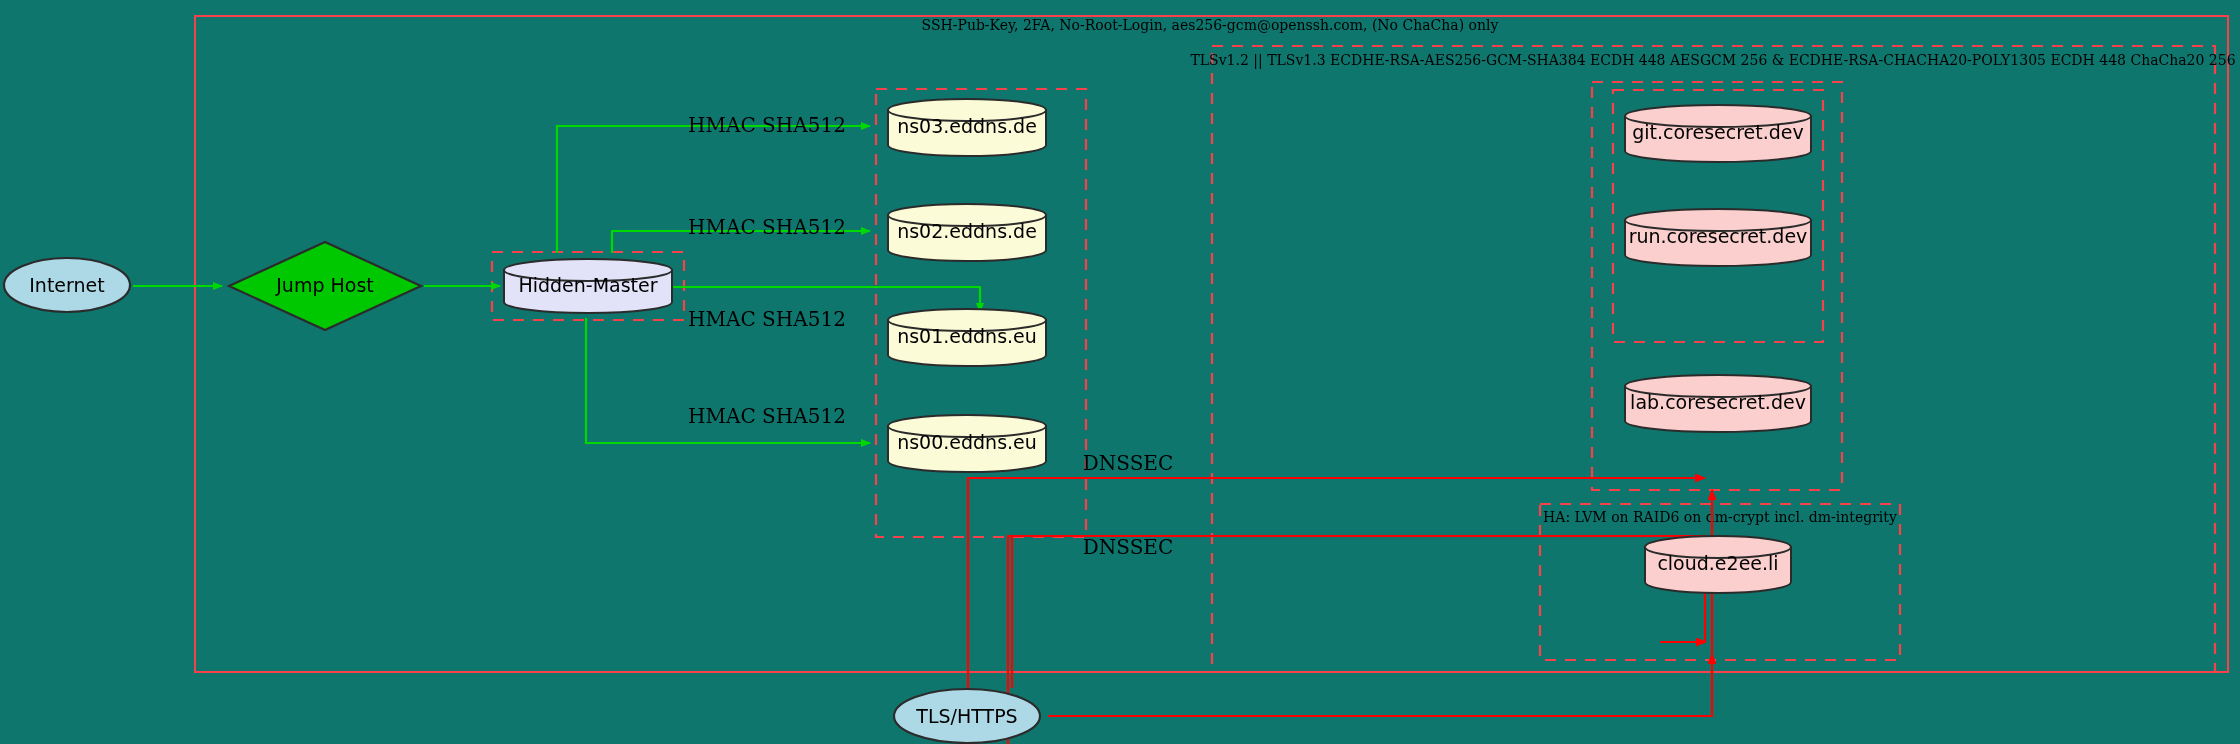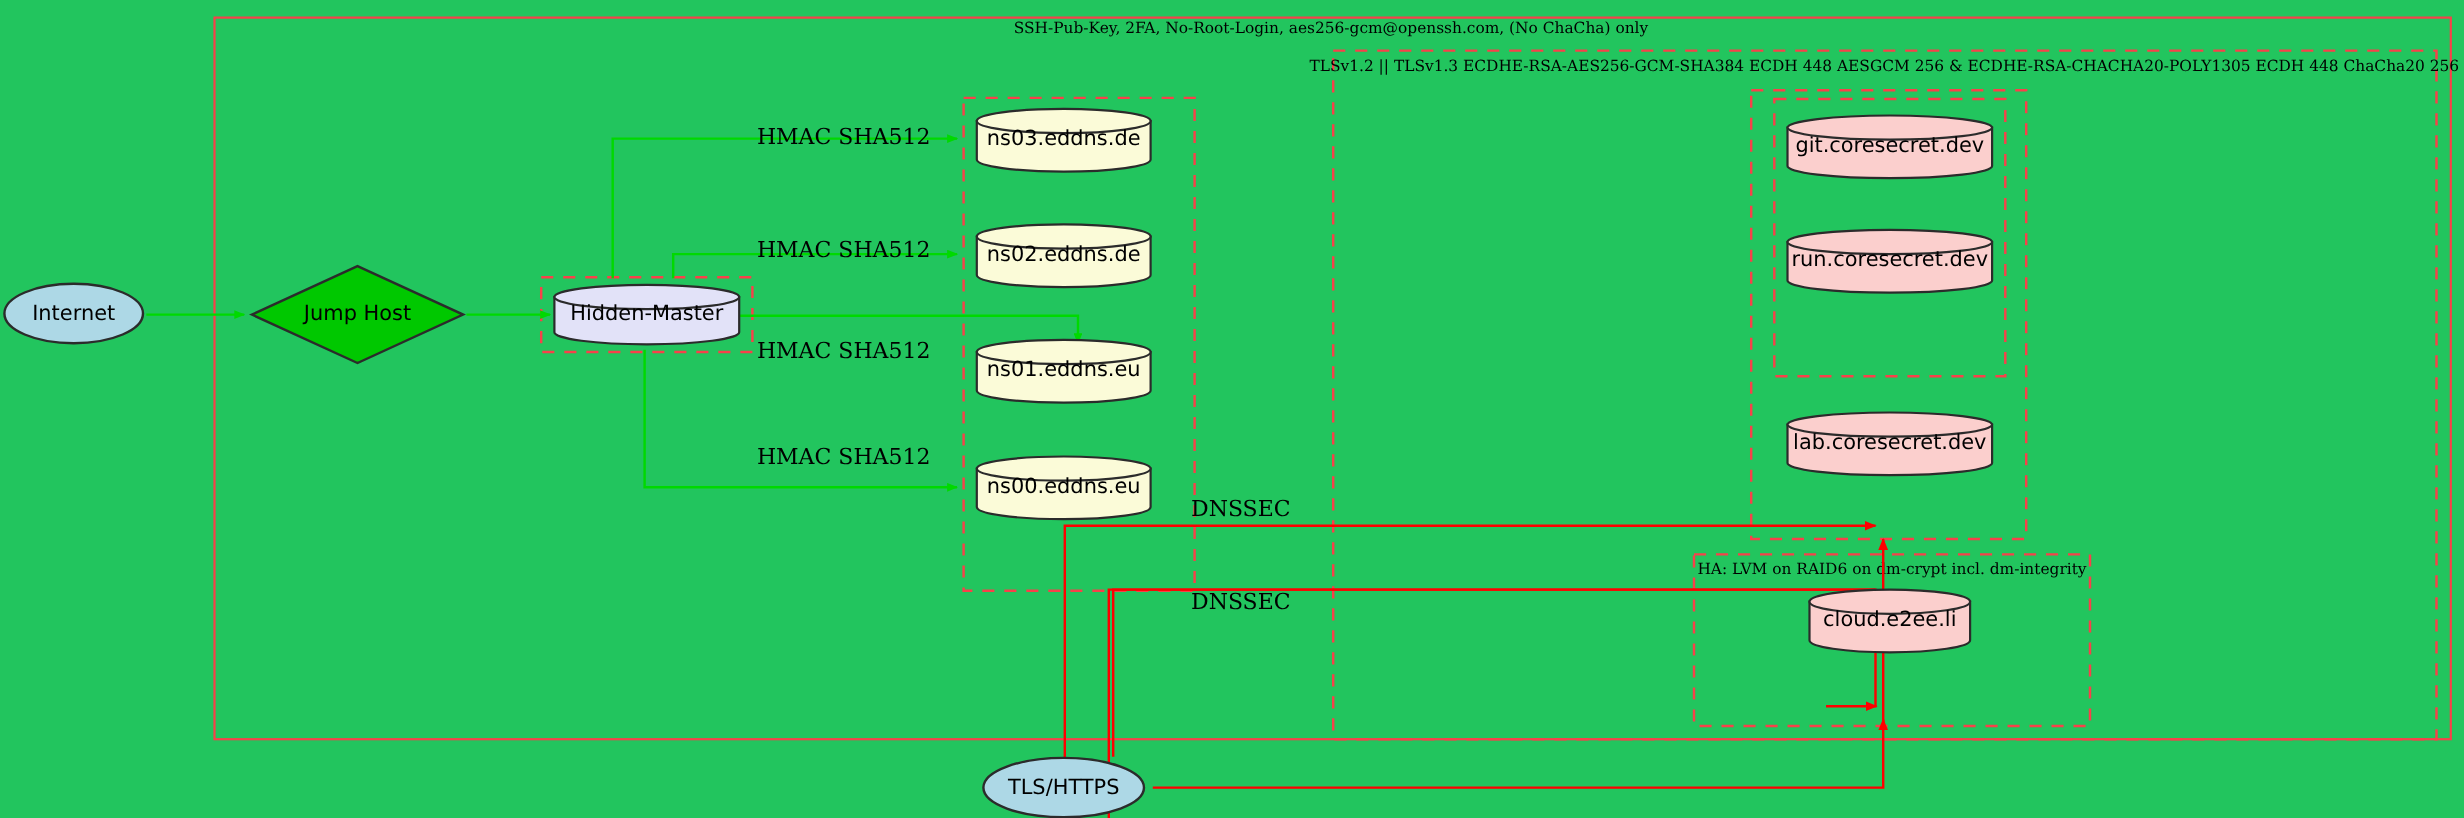--- a/index.html
+++ b/index.html
@@ -4,21 +4,21 @@
 <style>
   html, body {
     margin: 0;
     padding: 0;
     background: #ffffff;
   }
   #canvas {
     position: relative;
     width: 2240px;
     height: 744px;
-    background: #22c55e;
+    background: #0f766e;
     font-family: "Liberation Sans", sans-serif;
     overflow: hidden;
   }
   svg.diagram {
     position: absolute;
     top: 0;
     left: 0;
     width: 2240px;
     height: 744px;
   }

